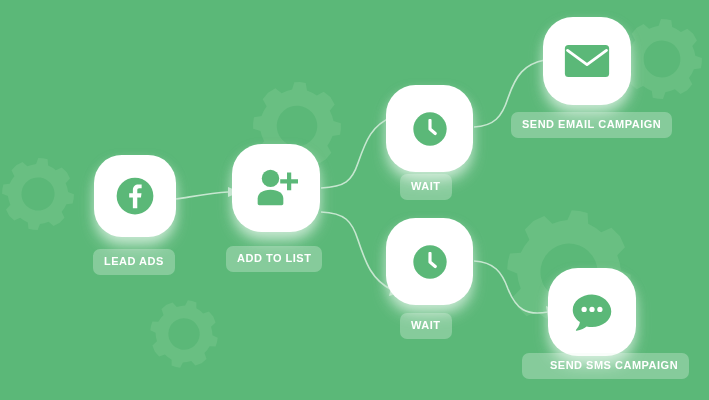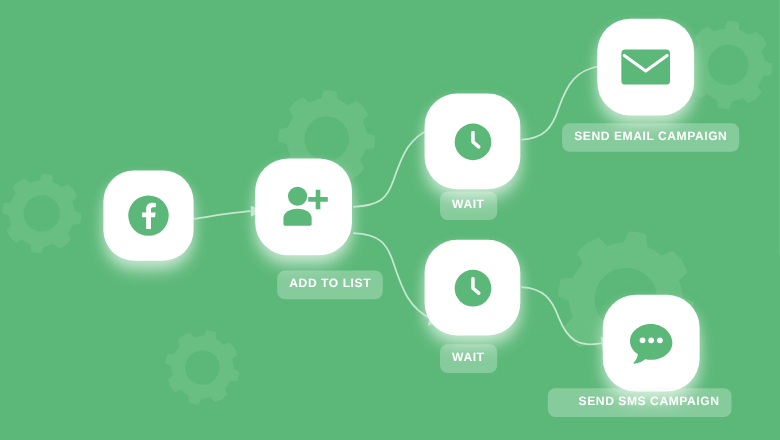--- a/index.html
+++ b/index.html
@@ -137,31 +137,32 @@
   </svg>
 
   <div class="node" style="left:94px; top:155px; width:82px; height:82px;">
     <span class="icon">
       <svg width="42" height="42" viewBox="0 0 48 48">
         <circle cx="24" cy="24" r="21" fill="#5bb878"></circle>
         <path d="M26.6 38V25.6h4.2l.63-4.86H26.6v-3.1c0-1.41.39-2.37 2.41-2.37h2.58v-4.35a34.6 34.6 0 0 0-3.76-.19c-3.72 0-6.26 2.27-6.26 6.43v3.58h-4.2v4.86h4.2V38Z" fill="#ffffff"></path>
       </svg>
     </span>
   </div>
+  <div class="pill" style="left:93px; top:249px;">LEAD ADS</div>
 
   <div class="node" style="left:232px; top:144px; width:88px; height:88px;">
     <span class="icon">
       <svg width="48" height="44" viewBox="0 0 52 48">
         <circle cx="20" cy="13.5" r="9.5" fill="#5bb878"></circle>
         <path d="M20 26c-8.6 0-14 4.3-14 9.4V41c0 1 .8 1.8 1.8 1.8h24.4c1 0 1.8-.8 1.8-1.8v-5.6C34 30.3 28.6 26 20 26Z" fill="#5bb878"></path>
         <path d="M42 9h4.6v7.4H54v4.6h-7.4V28.4H42V21h-7.4v-4.6H42Z" fill="#5bb878" transform="translate(-4,-2)"></path>
       </svg>
     </span>
   </div>
-  <div class="pill" style="left:226px; top:246px;margin-left:26px;">ADD TO LIST</div>
+  <div class="pill" style="left:226px; top:246px;">ADD TO LIST</div>
 
   <div class="node" style="left:386px; top:85px; width:87px; height:87px;">
     <span class="icon">
       <svg width="40" height="40" viewBox="0 0 48 48">
         <circle cx="24" cy="24" r="20" fill="#5bb878"></circle>
         <path d="M24 11.5a1.9 1.9 0 0 0-1.9 1.9V24c0 .55.24 1.07.65 1.43l6.3 5.4a1.9 1.9 0 0 0 2.48-2.88l-5.64-4.83V13.4a1.9 1.9 0 0 0-1.9-1.9Z" fill="#ffffff"></path>
       </svg>
     </span>
   </div>
   <div class="pill" style="left:400px; top:174px;">WAIT</div>
@@ -189,15 +190,15 @@
   <div class="node" style="left:548px; top:268px; width:88px; height:88px;">
     <span class="icon">
       <svg width="46" height="42" viewBox="0 0 52 48">
         <path d="M26 4C13.8 4 4 11.9 4 21.7c0 5.6 3.2 10.6 8.2 13.8 -.5 3.6-2.3 6.6-4.4 8.7 -.5.5-.1 1.3.6 1.2 5.3-.8 9.2-3.1 11.4-4.8 1.9.4 3.9.6 6.2.6 12.2 0 22-7.9 22-17.7S38.2 4 26 4Z" fill="#5bb878"></path>
         <circle cx="17" cy="21" r="3" fill="#ffffff"></circle>
         <circle cx="26" cy="21" r="3" fill="#ffffff"></circle>
         <circle cx="35" cy="21" r="3" fill="#ffffff"></circle>
       </svg>
     </span>
   </div>
-  <div class="pill" style="left:498px; top:353px;padding-left:28px;">SEND SMS CAMPAIGN</div>
+  <div class="pill" style="left:522px; top:353px;padding-left:28px;">SEND SMS CAMPAIGN</div>
 
 </div>
 
 </body></html>

